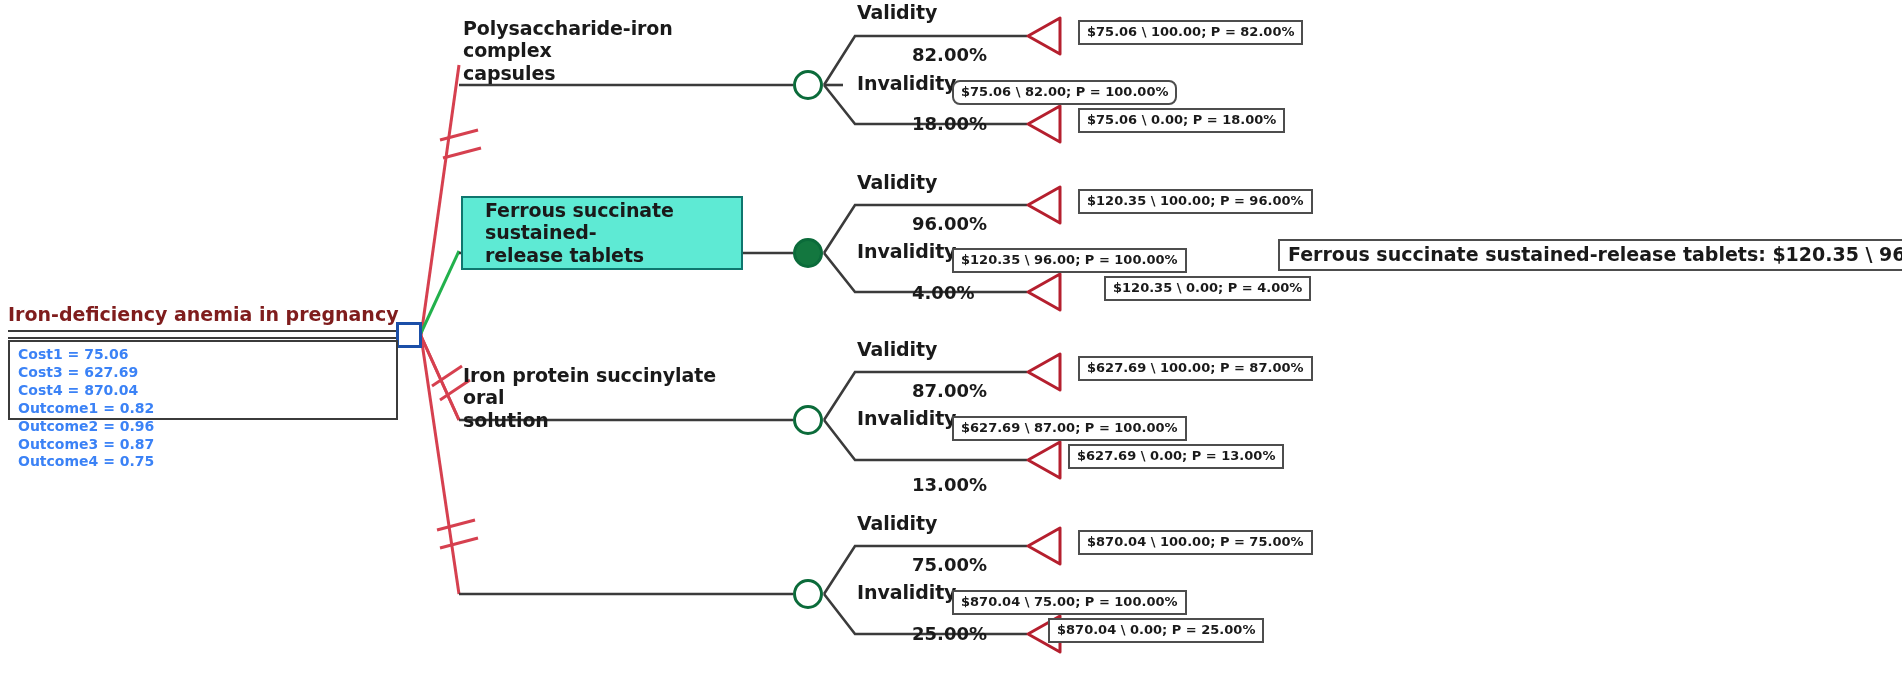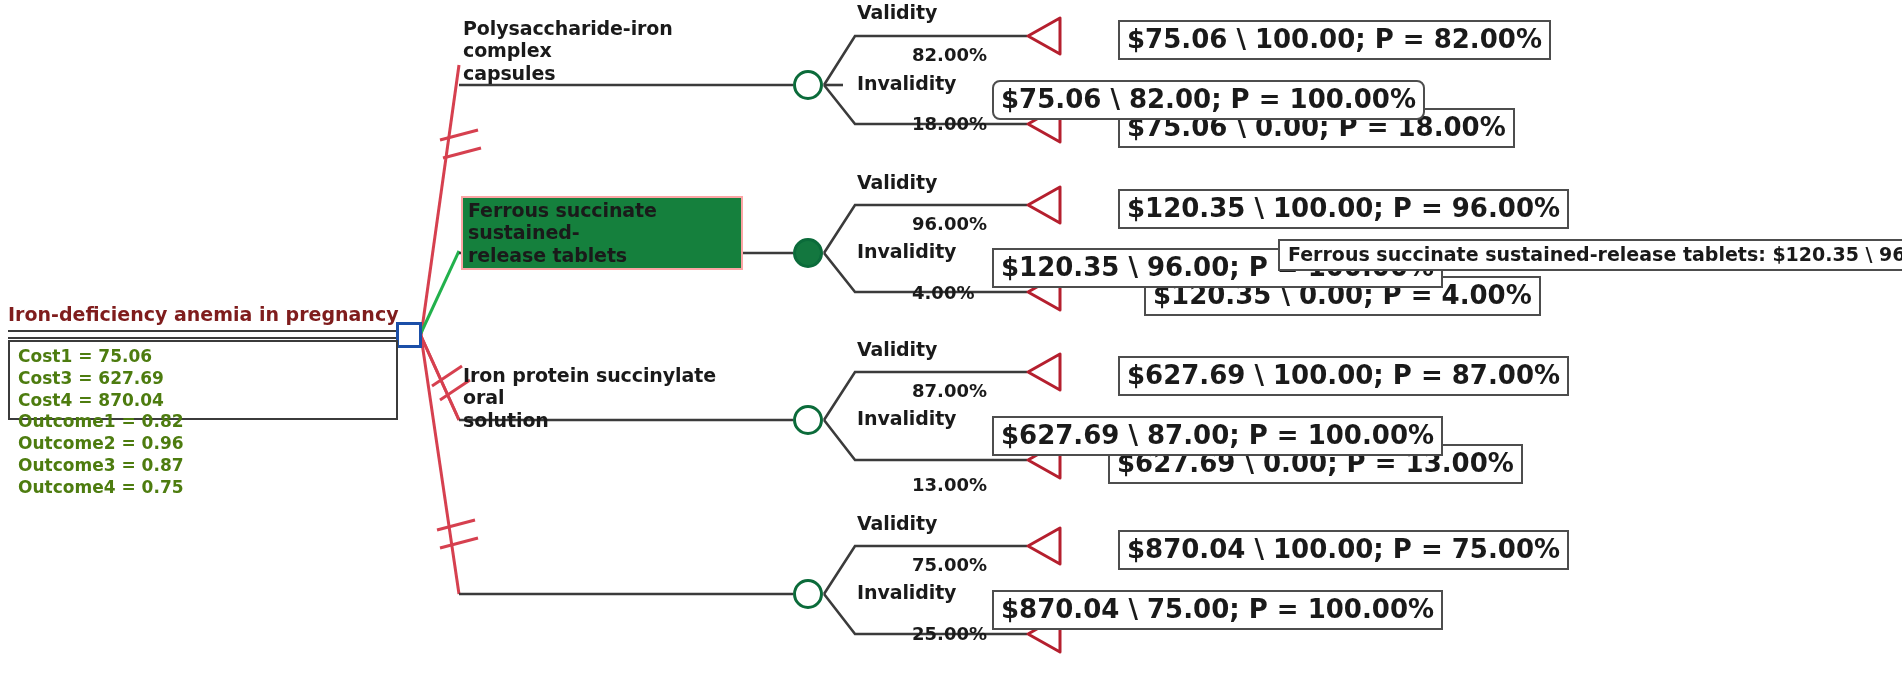--- a/index.html
+++ b/index.html
@@ -36,30 +36,29 @@
   }
   .pct {
     position: absolute;
     font-size: 18px;
     font-weight: 700;
     color: #1a1a1a;
     white-space: nowrap;
   }
   .payoff {
     position: absolute;
-    font-size: 26px;
+    font-size: 13px;
     font-weight: 700;
     color: #1a1a1a;
     white-space: nowrap;
     border: 2px solid #4d4d4d;
     background: #ffffff;
     padding: 2px 7px 3px 7px;
     box-sizing: border-box;
     line-height: 1.2;
-    margin-left: 40px;
   }
   .tooltip-box {
     position: absolute;
     font-size: 19px;
     font-weight: 700;
     color: #1a1a1a;
     white-space: nowrap;
     border: 2px solid #4d4d4d;
     background: #ffffff;
     padding: 2px 8px 3px 8px;
@@ -74,30 +73,30 @@
     white-space: nowrap;
   }
   .vars-box {
     position: absolute;
     border: 2px solid #3b3b3b;
     background: #ffffff;
     box-sizing: border-box;
     padding: 4px 6px 6px 8px;
   }
   .vars-box .vline {
-    font-size: 17px;
-    font-weight: 700;
-    color: #4d7c0f;
+    font-size: 14px;
+    font-weight: 700;
+    color: #3b82f6;
     line-height: 1.28;
     white-space: nowrap;
   }
   .selected-label {
-    border: 2px solid #fca5a5;
-    background: #15803d;
-    padding: 1px 4px 2px 5px;
+    border: 2px solid #0f766e;
+    background: #5eead4;
+    padding: 1px 4px 2px 22px;
     box-sizing: border-box;
   }
   .node-open {
     position: absolute;
     border: 3px solid #0b6b3a;
     border-radius: 50%;
     background: #ffffff;
     box-sizing: border-box;
   }
   .node-filled {
@@ -221,15 +220,16 @@
   <div class="payoff" style="left:1078px; top:356px;">$627.69 \ 100.00; P = 87.00%</div>
   <div class="payoff" style="left:1068px; top:444px;">$627.69 \ 0.00; P = 13.00%</div>
   <div class="payoff" style="left:952px; top:416px;">$627.69 \ 87.00; P = 100.00%</div>
 
   <div class="node-open" style="left:793px; top:579px; width:30px; height:30px;"></div>
   <div class="lbl" style="left:857px; top:512px;">Validity</div>
   <div class="pct" style="left:912px; top:554px;">75.00%</div>
   <div class="lbl" style="left:857px; top:581px;">Invalidity</div>
   <div class="pct" style="left:912px; top:623px;">25.00%</div>
   <div class="payoff" style="left:1078px; top:530px;">$870.04 \ 100.00; P = 75.00%</div>
+  <div class="payoff" style="left:1048px; top:618px;">$870.04 \ 0.00; P = 25.00%</div>
   <div class="payoff" style="left:952px; top:590px;">$870.04 \ 75.00; P = 100.00%</div>
 
 </div>
 
 </body></html>

